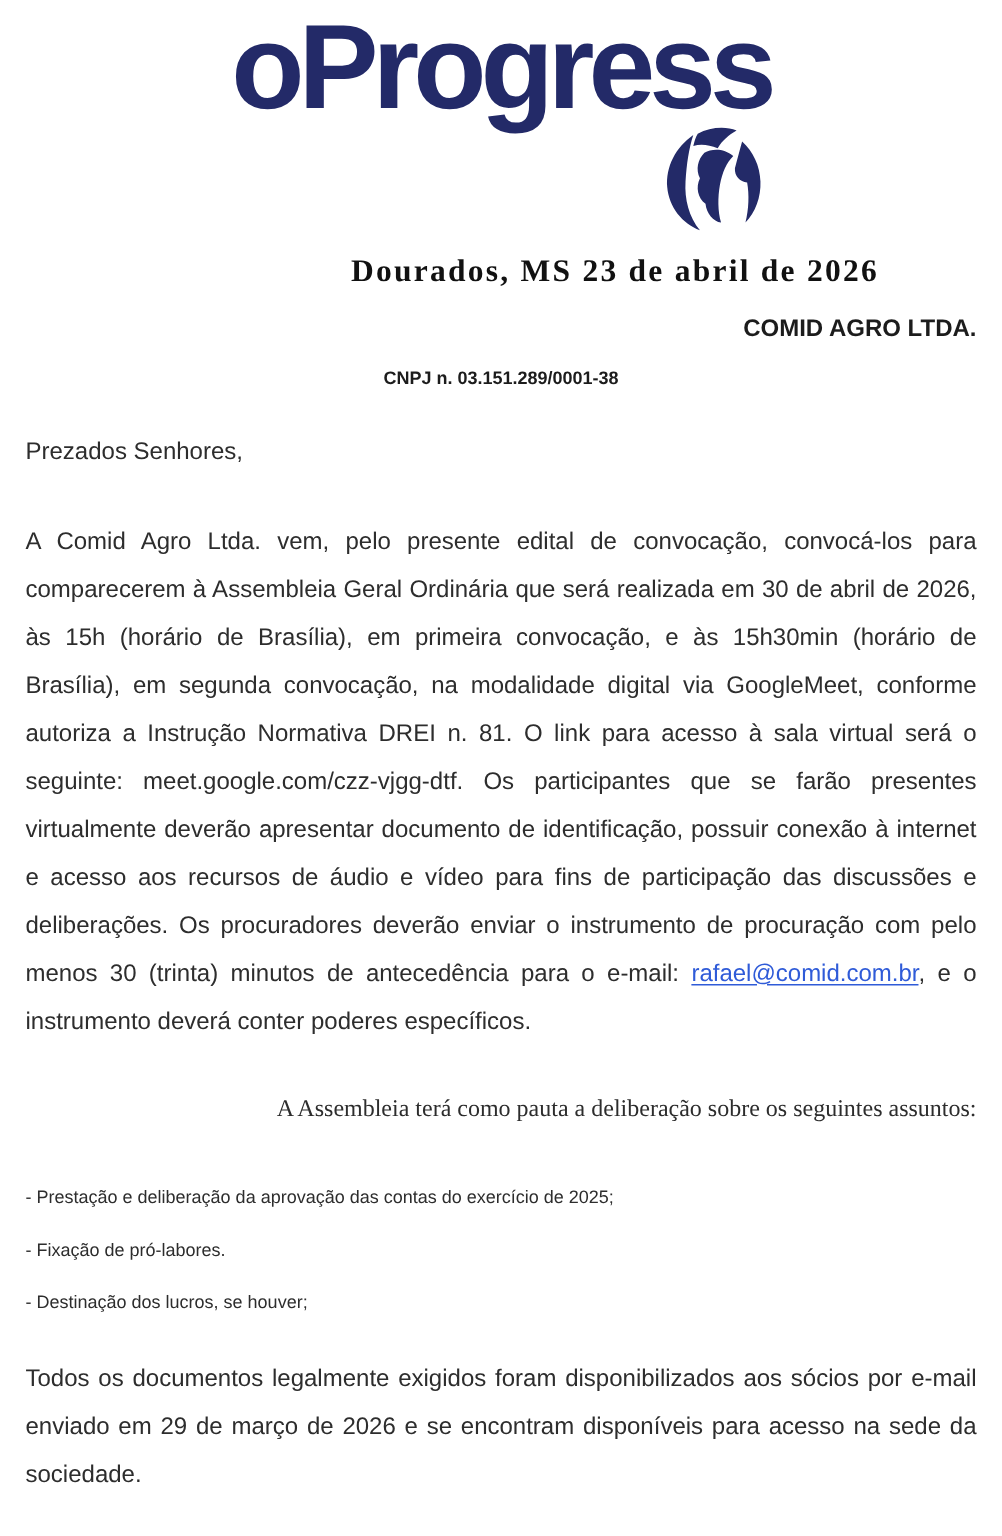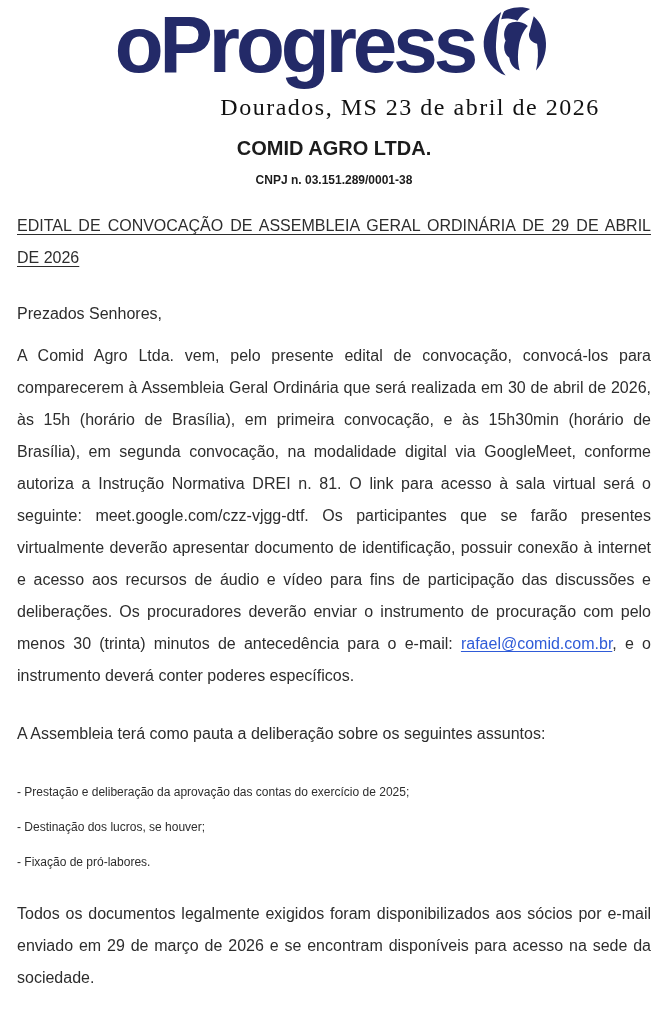--- a/index.html
+++ b/index.html
@@ -6,64 +6,64 @@
   body {
     width: 668px; height: 1024px; overflow: hidden;
     font-family: "Liberation Sans", "DejaVu Sans", sans-serif;
     color: #2d2d2d;
   }
   .page { box-sizing: border-box; width: 668px; height: 1024px; padding: 6px 17px 0 17px; }
 
   
   .masthead { width: 100%; }
   .logo-block { width: fit-content; margin: 0 auto; }
-  .logo-row { display: flex; align-items: flex-start; line-height: 0.95; }
+  .logo-row { display: flex; align-items: flex-end; line-height: 0.95; flex-direction: column; }
   .logo-word {
     font-size: 80px; font-weight: bold; letter-spacing: -4px;
     color: #232a68; line-height: 0.98; display: inline-block;
   }
   .globe { width: 74px; height: 74px; margin-left: 5px; margin-bottom: 1px; }
   .logo-sub {
     text-align: right; padding-right: 50px; margin-top: -6px;
     font-size: 26px; font-weight: 400; letter-spacing: 14px;
     color: #333e54; line-height: 1.1;
   }
   .dateline {
     margin-top: 8px; text-align: center; padding-left: 152px;
     font-family: "Liberation Serif", "DejaVu Serif", serif;
-    font-weight: normal; font-size: 24px; letter-spacing: 1.5px; color: #111111;
+    font-weight: bold; font-size: 21px; letter-spacing: 1.5px; color: #111111;
     line-height: 1.25;
   }
 
   
   .company-name {
-    margin-top: 16px; text-align: center;
-    font-size: 20px; font-weight: bold; color: #1c1c1c; line-height: 20px;
+    margin-top: 16px; text-align: right;
+    font-size: 16px; font-weight: bold; color: #1c1c1c; line-height: 20px;
   }
   .company-cnpj {
     margin-top: 12px; text-align: center;
     font-size: 12px; font-weight: bold; color: #1c1c1c; line-height: 20px;
   }
 
   
   .edital-title { margin-top: 20px; font-size: 16px; color: #2d2d2d; }
   .edital-title .t-line {
     line-height: 32px; text-decoration: underline;
     text-underline-offset: 3px; text-decoration-thickness: 1px;
   }
   .edital-title .t-line.justified { text-align: justify; text-align-last: justify; }
 
   
   .para {
     font-size: 16px; line-height: 32px; color: #2d2d2d;
     text-align: justify; text-justify: inter-word;
   }
   .salutation { margin-top: 24px; text-align: left; }
-  .main-para  { margin-top: 10px; }
-  .agenda-intro { margin-top: 26px; text-align: left; }
+  .main-para  { margin-top: 28px; }
+  .agenda-intro { margin-top: 26px; text-align: right; font-family: Liberation Serif, serif; }
   .agenda-list { margin-top: 26px; }
   .agenda-item { font-size: 12px; line-height: 32px; color: #2d2d2d; margin-bottom: 3px; text-align: left; }
   .closing { margin-top: 20px; }
   .email-link { color: #2f5bd8; text-decoration: underline; text-underline-offset: 2px; cursor: pointer; }
 </style>
 </head>
 <body>
 
 <div class="page">
 
@@ -84,32 +84,28 @@
           </g>
         </svg>
       </div>
     </div>
     <div class="dateline">Dourados, MS 23 de abril de 2026</div>
   </div>
 
   <div class="company-name">COMID AGRO LTDA.</div>
   <div class="company-cnpj">CNPJ n. 03.151.289/0001-38</div>
 
-  <div class="edital-title">
-    <div class="t-line justified">EDITAL DE CONVOCAÇÃO DE ASSEMBLEIA GERAL ORDINÁRIA DE 29 DE ABRIL</div>
-    <div class="t-line">DE 2026</div>
-  </div>
 
   <div class="para salutation">Prezados Senhores,</div>
 
   <div class="para main-para"><span>A Comid Agro Ltda. vem, pelo presente edital de convocação, convocá-los para comparecerem à Assembleia Geral Ordinária que será realizada em 30 de abril de 2026, às 15h (horário de Brasília), em primeira convocação, e às 15h30min (horário de Brasília), em segunda convocação, na modalidade digital via GoogleMeet, conforme autoriza a Instrução Normativa DREI n. 81. O link para acesso à sala virtual será o seguinte: meet.google.com/czz-vjgg-dtf. Os participantes que se farão presentes virtualmente deverão apresentar documento de identificação, possuir conexão à internet e acesso aos recursos de áudio e vídeo para fins de participação das discussões e deliberações. Os procuradores deverão enviar o instrumento de procuração com pelo menos 30 (trinta) minutos de antecedência para o e-mail: </span><a class="email-link">rafael@comid.com.br</a><span>, e o instrumento deverá conter poderes específicos.</span></div>
 
   <div class="para agenda-intro">A Assembleia terá como pauta a deliberação sobre os seguintes assuntos:</div>
 
   <div class="agenda-list">
     <div class="agenda-item">- Prestação e deliberação da aprovação das contas do exercício de 2025;</div>
+    <div class="agenda-item">- Fixação de pró-labores.</div>
     <div class="agenda-item">- Destinação dos lucros, se houver;</div>
-    <div class="agenda-item">- Fixação de pró-labores.</div>
   </div>
 
   <div class="para closing">Todos os documentos legalmente exigidos foram disponibilizados aos sócios por e-mail enviado em 29 de março de 2026 e se encontram disponíveis para acesso na sede da sociedade.</div>
 
 </div>
 
 </body></html>

